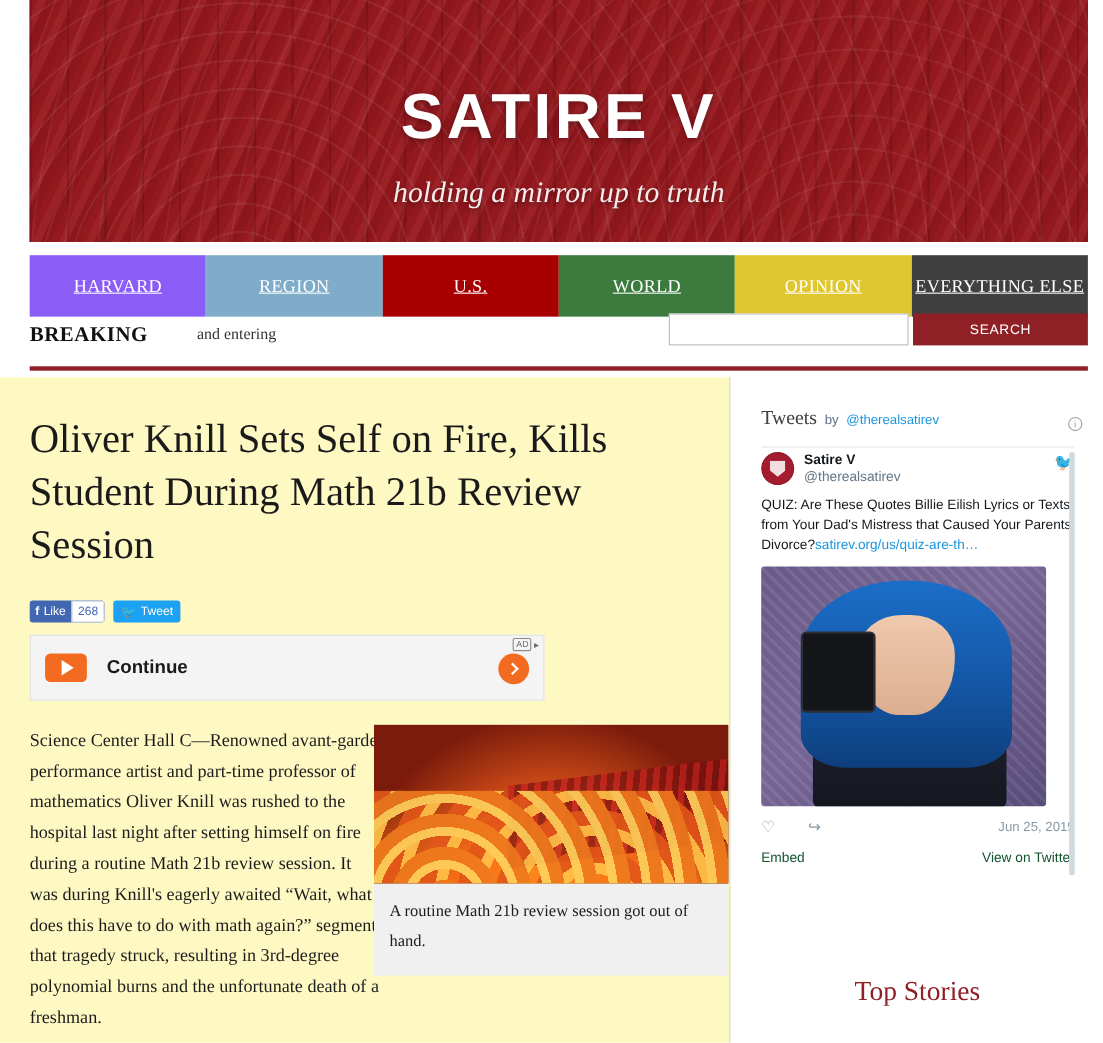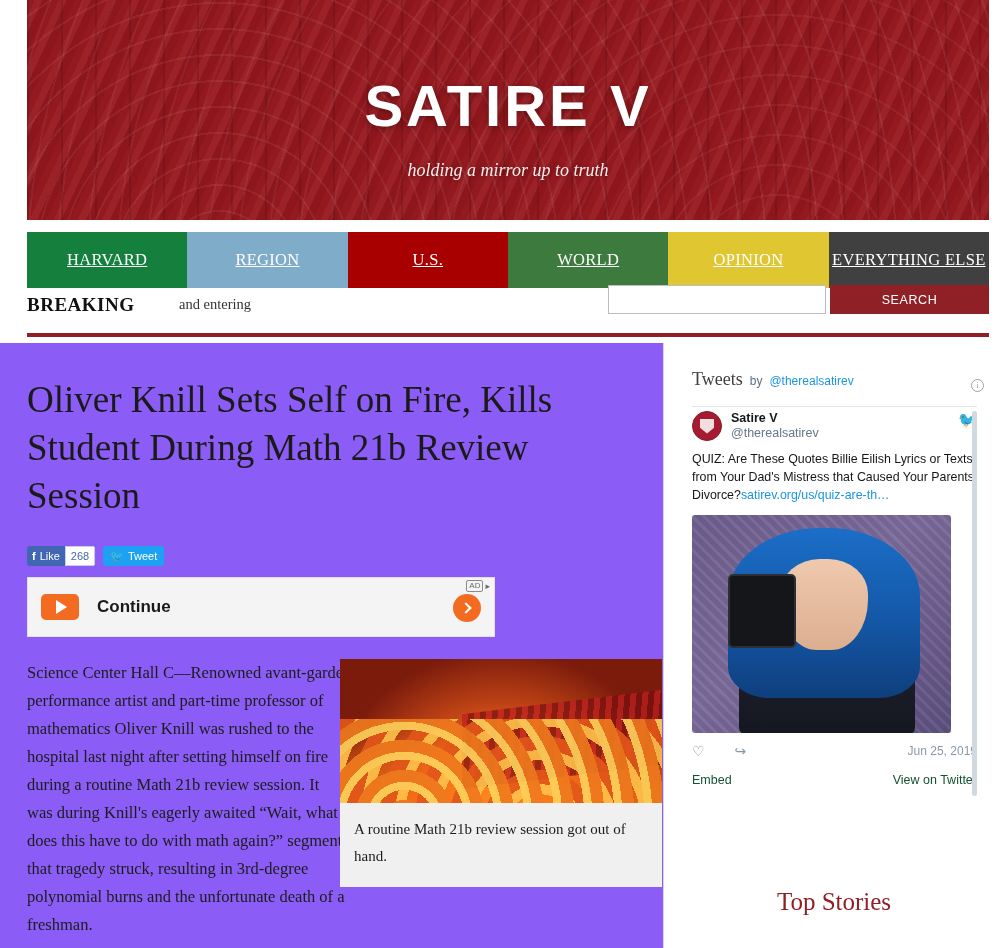--- a/index.html
+++ b/index.html
@@ -44,21 +44,21 @@
     font-weight: bold;
     font-size: 58px;
     letter-spacing: 3px;
     color: #ffffff;
     text-shadow: 0 2px 6px rgba(0,0,0,0.35);
   }
   .site-tagline {
     position: absolute; left: 0; right: 0; top: 160px;
     text-align: center;
     font-family: "Liberation Serif", serif;
-    font-size: 18px;
+    font-size: 27px;
     font-style: italic;
     color: #f7eceb;
     text-shadow: 0 1px 4px rgba(0,0,0,0.35);
   }
 
   
   .nav {
     position: absolute; left: 27px; top: 232px;
     width: 962px; height: 56px;
     display: flex;
@@ -70,21 +70,21 @@
     align-items: center;
     justify-content: center;
     font-family: "Liberation Serif", serif;
     font-size: 16.5px;
     color: #ffffff;
     text-decoration: underline;
     cursor: pointer;
     white-space: nowrap;
     letter-spacing: 0.3px;
   }
-  .nav-item.harvard { background: #15803d; }
+  .nav-item.harvard { background: #8b5cf6; }
   .nav-item.region  { background: #7fadc9; }
   .nav-item.us      { background: #a80000; }
   .nav-item.world   { background: #3c7a3e; }
   .nav-item.opinion { background: #e0c631; }
   .nav-item.everything { background: #404040; }
 
   
   .breaking-bar {
     position: absolute; left: 27px; top: 288px;
     width: 962px; height: 50px;
@@ -128,21 +128,21 @@
   .rule {
     position: absolute; left: 0; top: 45px; width: 962px;
     height: 4px; background: #8f2026;
   }
 
   
   .main-col {
     position: absolute; left: 0; top: 343px;
     width: 664px; height: 605px;
     border-right: 1px solid #d8d8d8;
-    background: #8b5cf6;
+    background: #fef9c3;
     overflow: hidden;
   }
   .headline {
     position: absolute; left: 27px; top: 33px; width: 600px;
     font-family: "Liberation Serif", serif;
     font-size: 37px;
     line-height: 48px;
     color: #1a1a1a;
     font-weight: normal;
     margin: 0;

